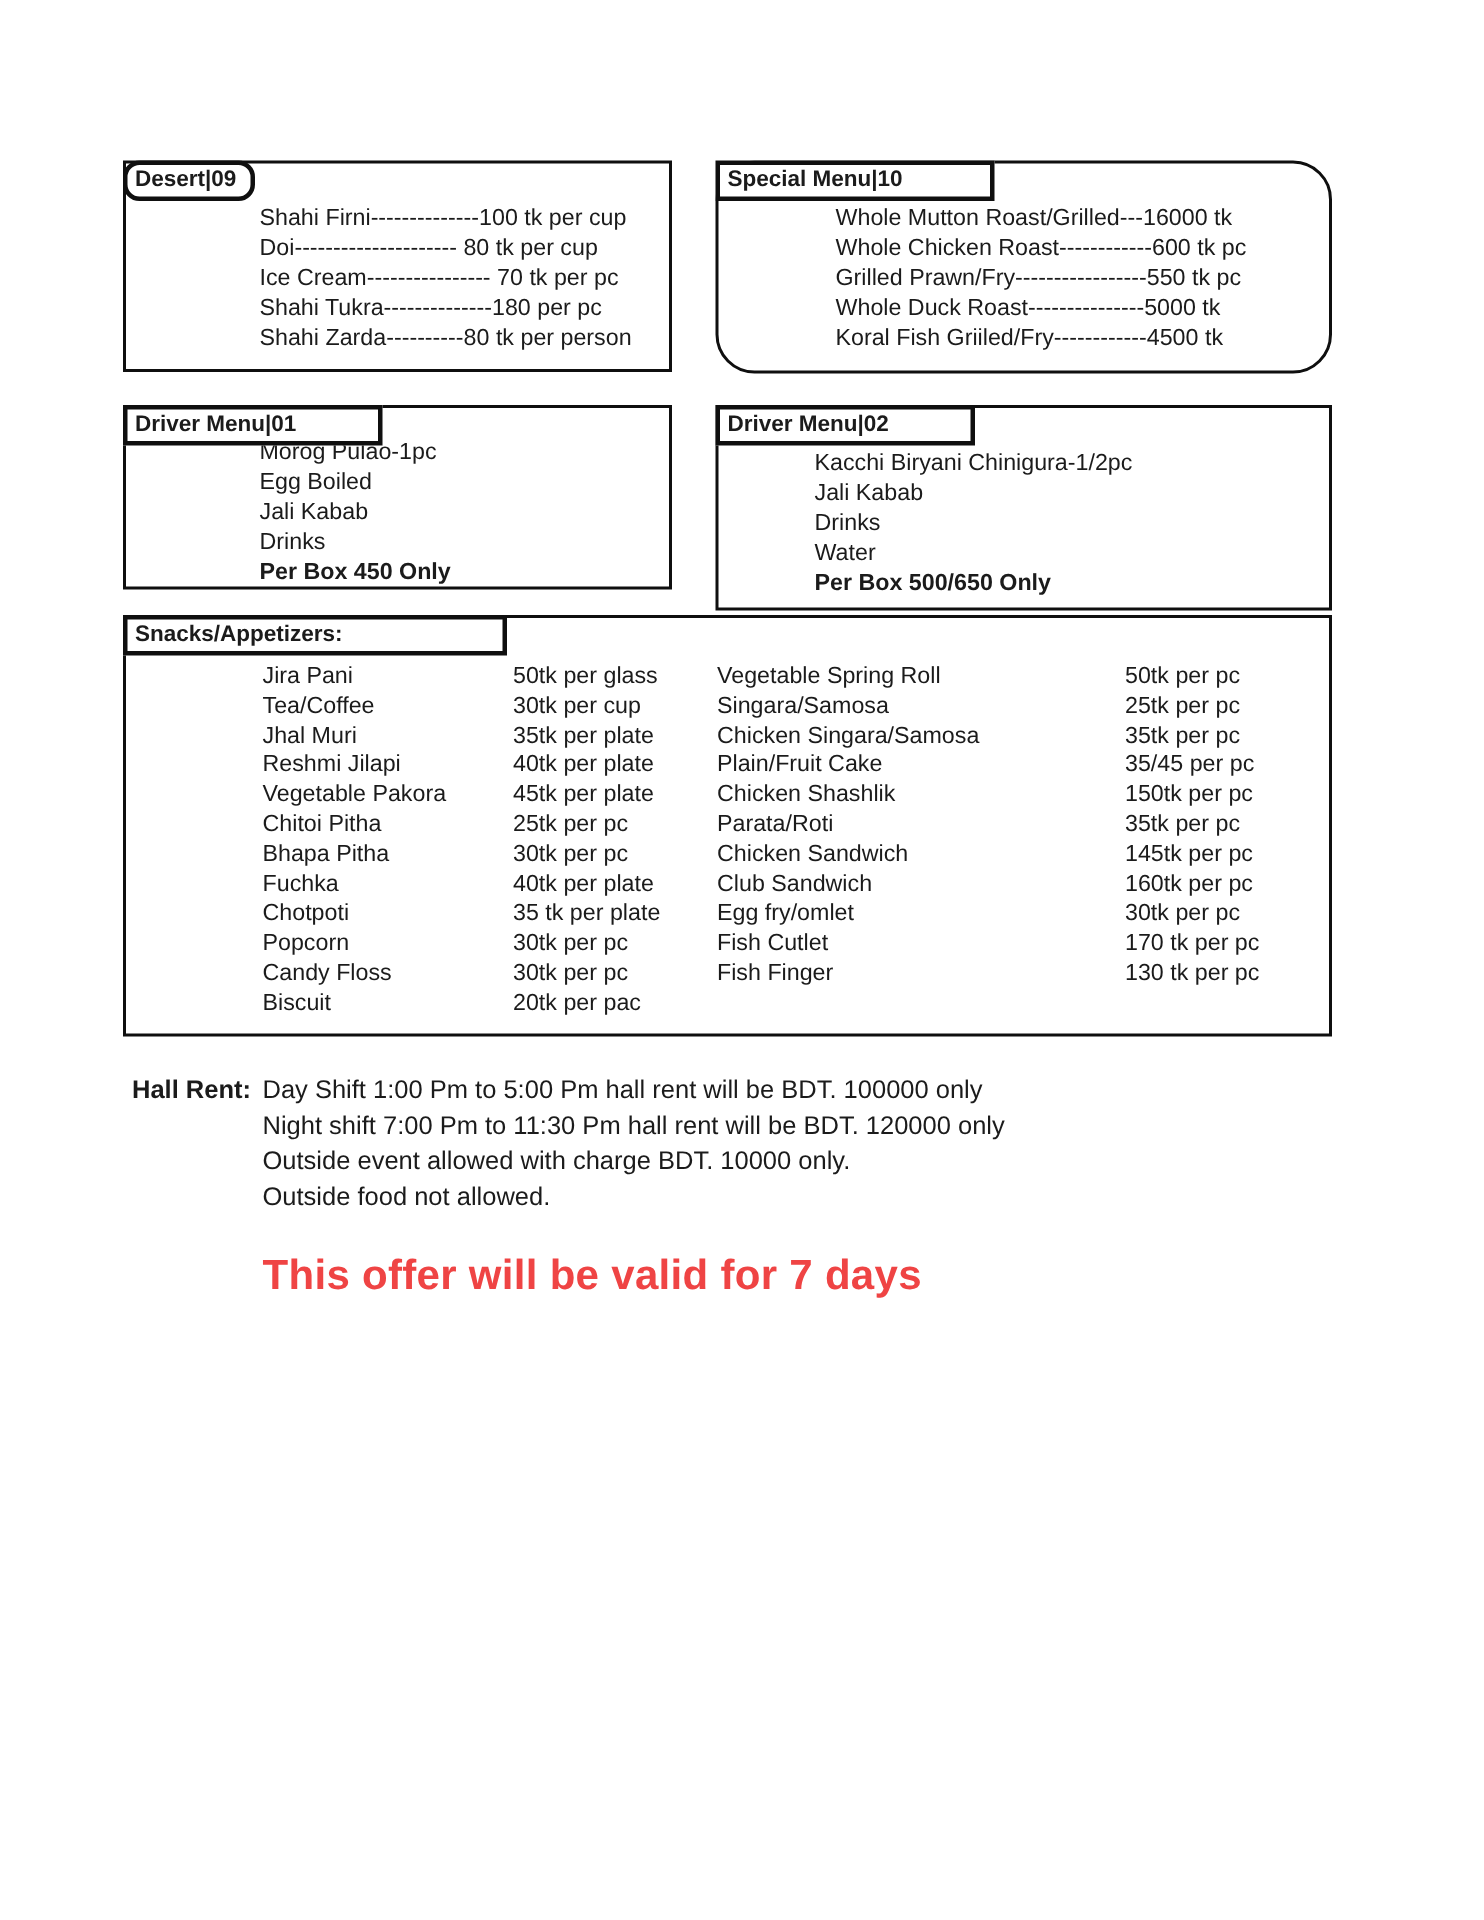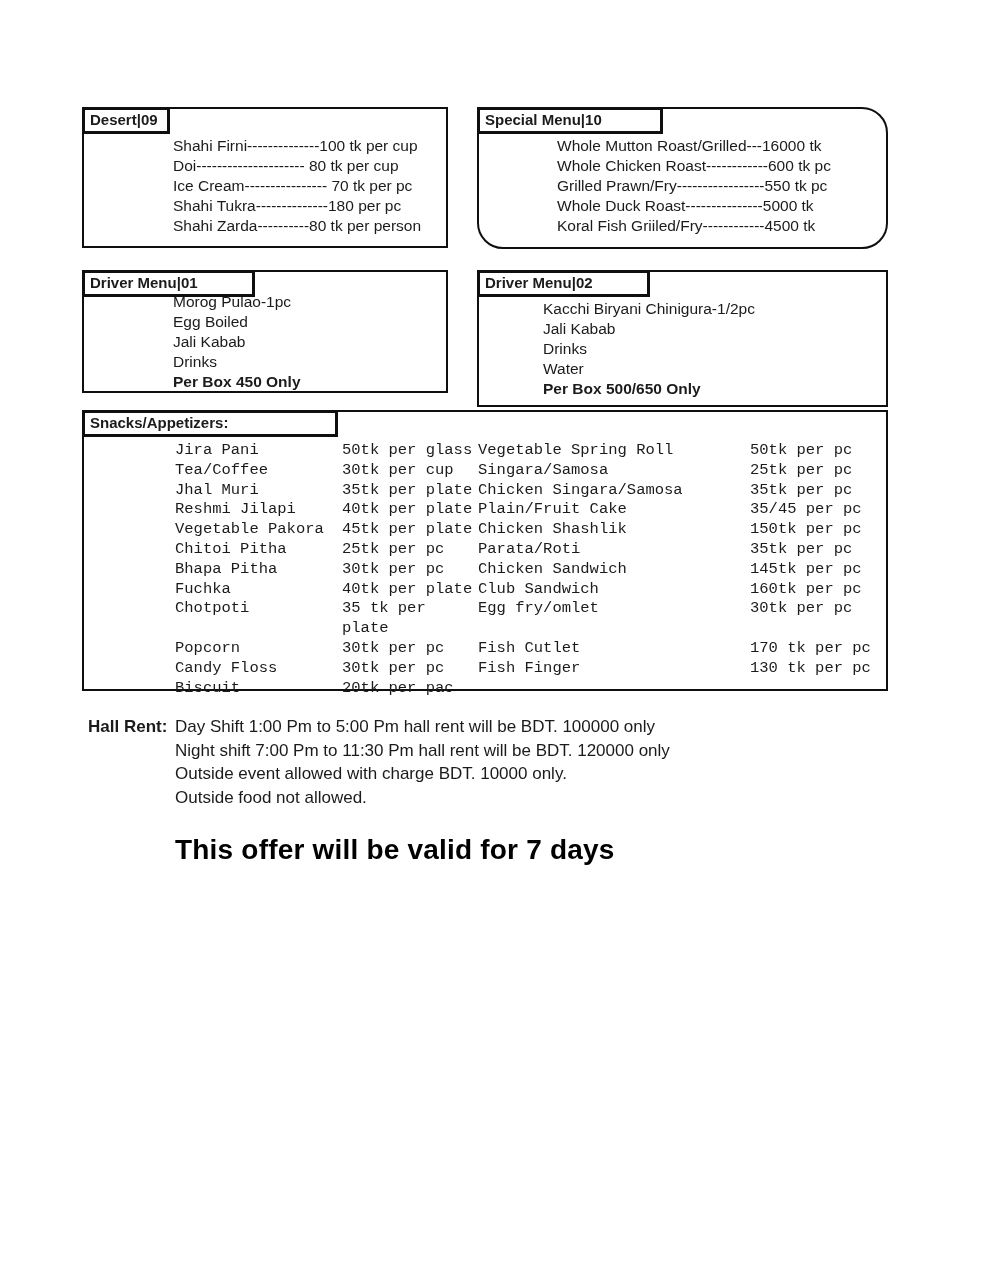--- a/index.html
+++ b/index.html
@@ -31,21 +31,21 @@
     top: -2px;
     left: -2px;
     background: #ffffff;
     border: 3px solid #0f0f0f;
     font-weight: 700;
     font-size: 15px;
     line-height: 18px;
     padding: 1px 8px 2px 5px;
     white-space: nowrap;
   }
-  .tab-desert  { min-width: 88px;  }
+  .tab-desert  { min-width: 88px; border-radius: 11px;  }
   .tab-special { min-width: 186px; }
   .tab-driver  { min-width: 173px; }
   .tab-snacks  { min-width: 256px; }
 
   .menu-items {
     margin-top: 27px;
     font-size: 15.5px;
     line-height: 20px;
   }
   .box-desert  .menu-items { padding-left: 89px; }
@@ -53,21 +53,20 @@
   .box-driver1 .menu-items { padding-left: 89px; margin-top: 20px; }
   .box-driver2 .menu-items { padding-left: 64px; }
   .menu-footer { font-weight: 700; }
 
   
   .snack-rows {
     margin-top: 29px;
     padding-left: 91px;
     font-size: 15.5px;
     line-height: 19.8px;
-    font-family: Liberation Mono, monospace;
   }
   .snack-row {
     display: grid;
     grid-template-columns: 167px 136px 272px auto;
   }
 
   
   .hall-rent {
     position: absolute;
     left: 88px;
@@ -226,15 +225,15 @@
   <div class="hall-rent">
     <span class="hall-label">Hall Rent:</span>
     <div class="hall-lines">
         <div class="line">Day Shift 1:00 Pm to 5:00 Pm hall rent will be BDT. 100000 only</div>
         <div class="line">Night shift 7:00 Pm to 11:30 Pm hall rent will be BDT. 120000 only</div>
         <div class="line">Outside event allowed with charge BDT. 10000 only.</div>
         <div class="line">Outside food not allowed.</div>
       </div>
   </div>
 
-  <div class="offer" style="color: #000000;">This offer will be valid for 7 days</div>
+  <div class="offer" style="color: #ef4444;">This offer will be valid for 7 days</div>
 
 </div>
 
 </body></html>

